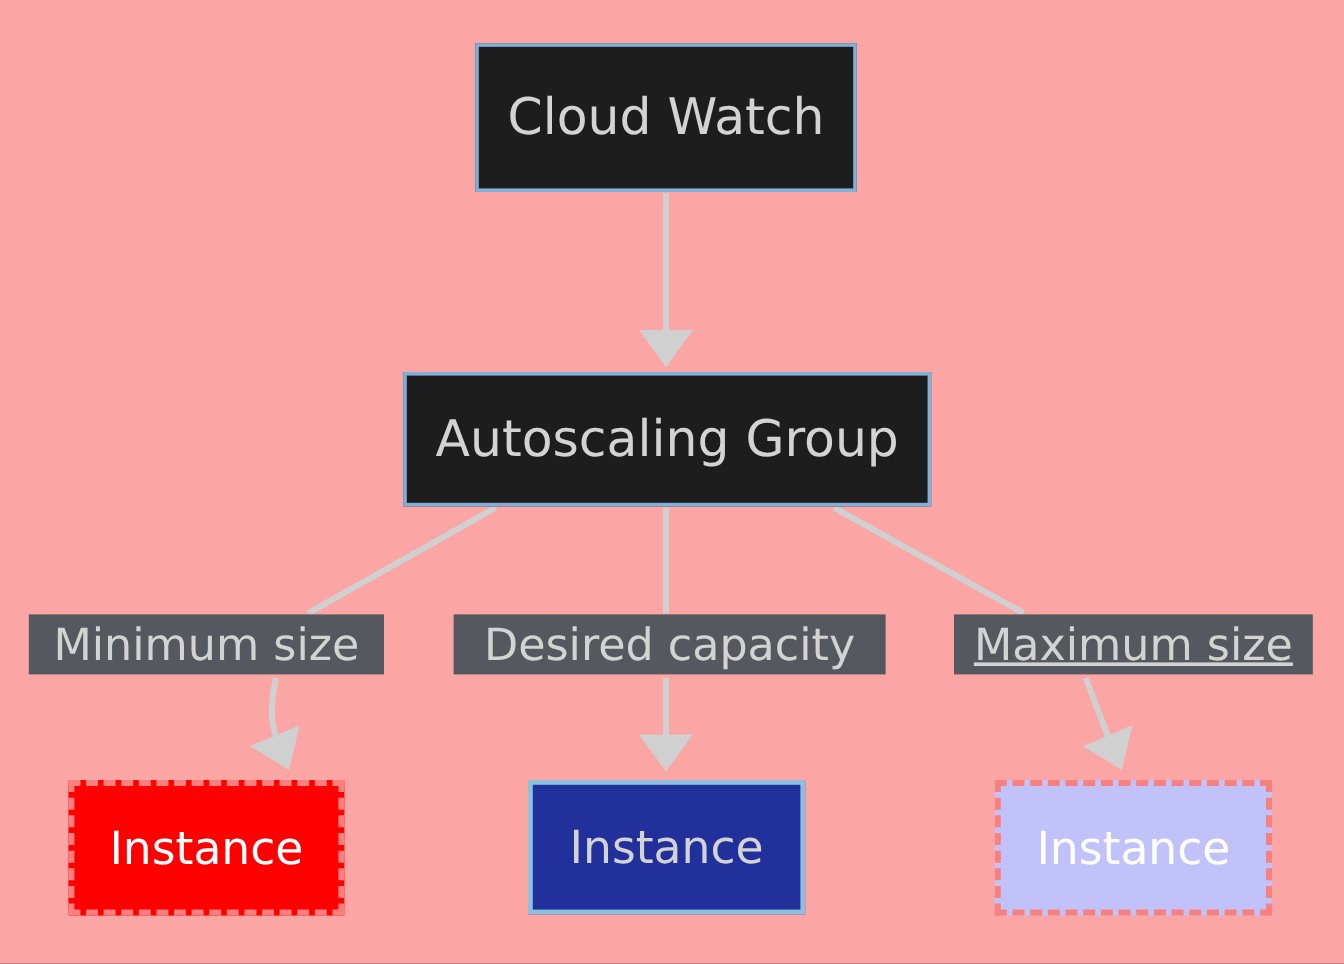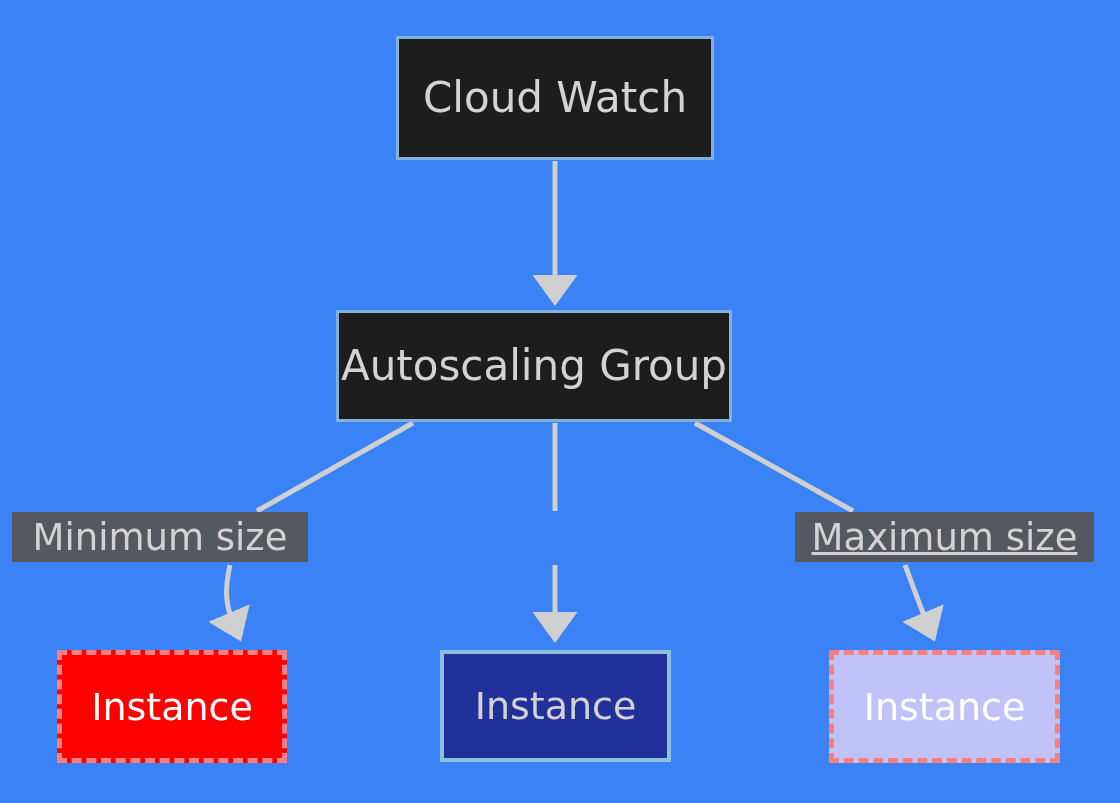--- a/index.html
+++ b/index.html
@@ -11,21 +11,21 @@
   body {
     width: 1120px;
     height: 803px;
     overflow: hidden;
     font-family: "DejaVu Sans", sans-serif;
   }
   #diagram-canvas {
     position: relative;
     width: 1120px;
     height: 803px;
-    background: #3b82f6;
+    background: #fca5a5;
   }
   #edge-layer {
     position: absolute;
     left: 0;
     top: 0;
     width: 1120px;
     height: 803px;
     pointer-events: none;
   }
 
@@ -72,21 +72,21 @@
   #node-cloudwatch {
     left: 396px;
     top: 36px;
     width: 318px;
     height: 124px;
     font-size: 42px;
   }
   #node-asg {
     left: 336px;
     top: 310px;
-    width: 396px;
+    width: 440px;
     height: 112px;
     font-size: 42px;
   }
   #node-instance-min {
     left: 57px;
     top: 650px;
     width: 230px;
     height: 113px;
     font-size: 38px;
   }
@@ -113,21 +113,21 @@
     color: #d3d3d3;
     font-size: 37px;
     line-height: 1;
     display: flex;
     align-items: center;
     justify-content: center;
     white-space: nowrap;
     padding: 0 4px;
   }
   #edge-label-min {
-    left: 12px;
+    left: 24px;
     top: 512px;
     width: 296px;
     height: 50px;
   }
   #edge-label-desired {
     left: 378px;
     top: 512px;
     width: 360px;
     height: 50px;
   }
@@ -174,20 +174,21 @@
   <div id="node-cloudwatch" class="node node-dark">
     <span class="node-label">Cloud Watch</span>
   </div>
 
   <div id="node-asg" class="node node-dark">
     <span class="node-label">Autoscaling Group</span>
   </div>
 
   <div id="edge-label-min" class="edge-label">Minimum size</div>
 
+  <div id="edge-label-desired" class="edge-label">Desired capacity</div>
 
   <div id="edge-label-max" class="edge-label">Maximum size</div>
 
   <div id="node-instance-min" class="node node-red">
     <span class="node-label">Instance</span>
   </div>
 
   <div id="node-instance-desired" class="node node-blue">
     <span class="node-label">Instance</span>
   </div>

